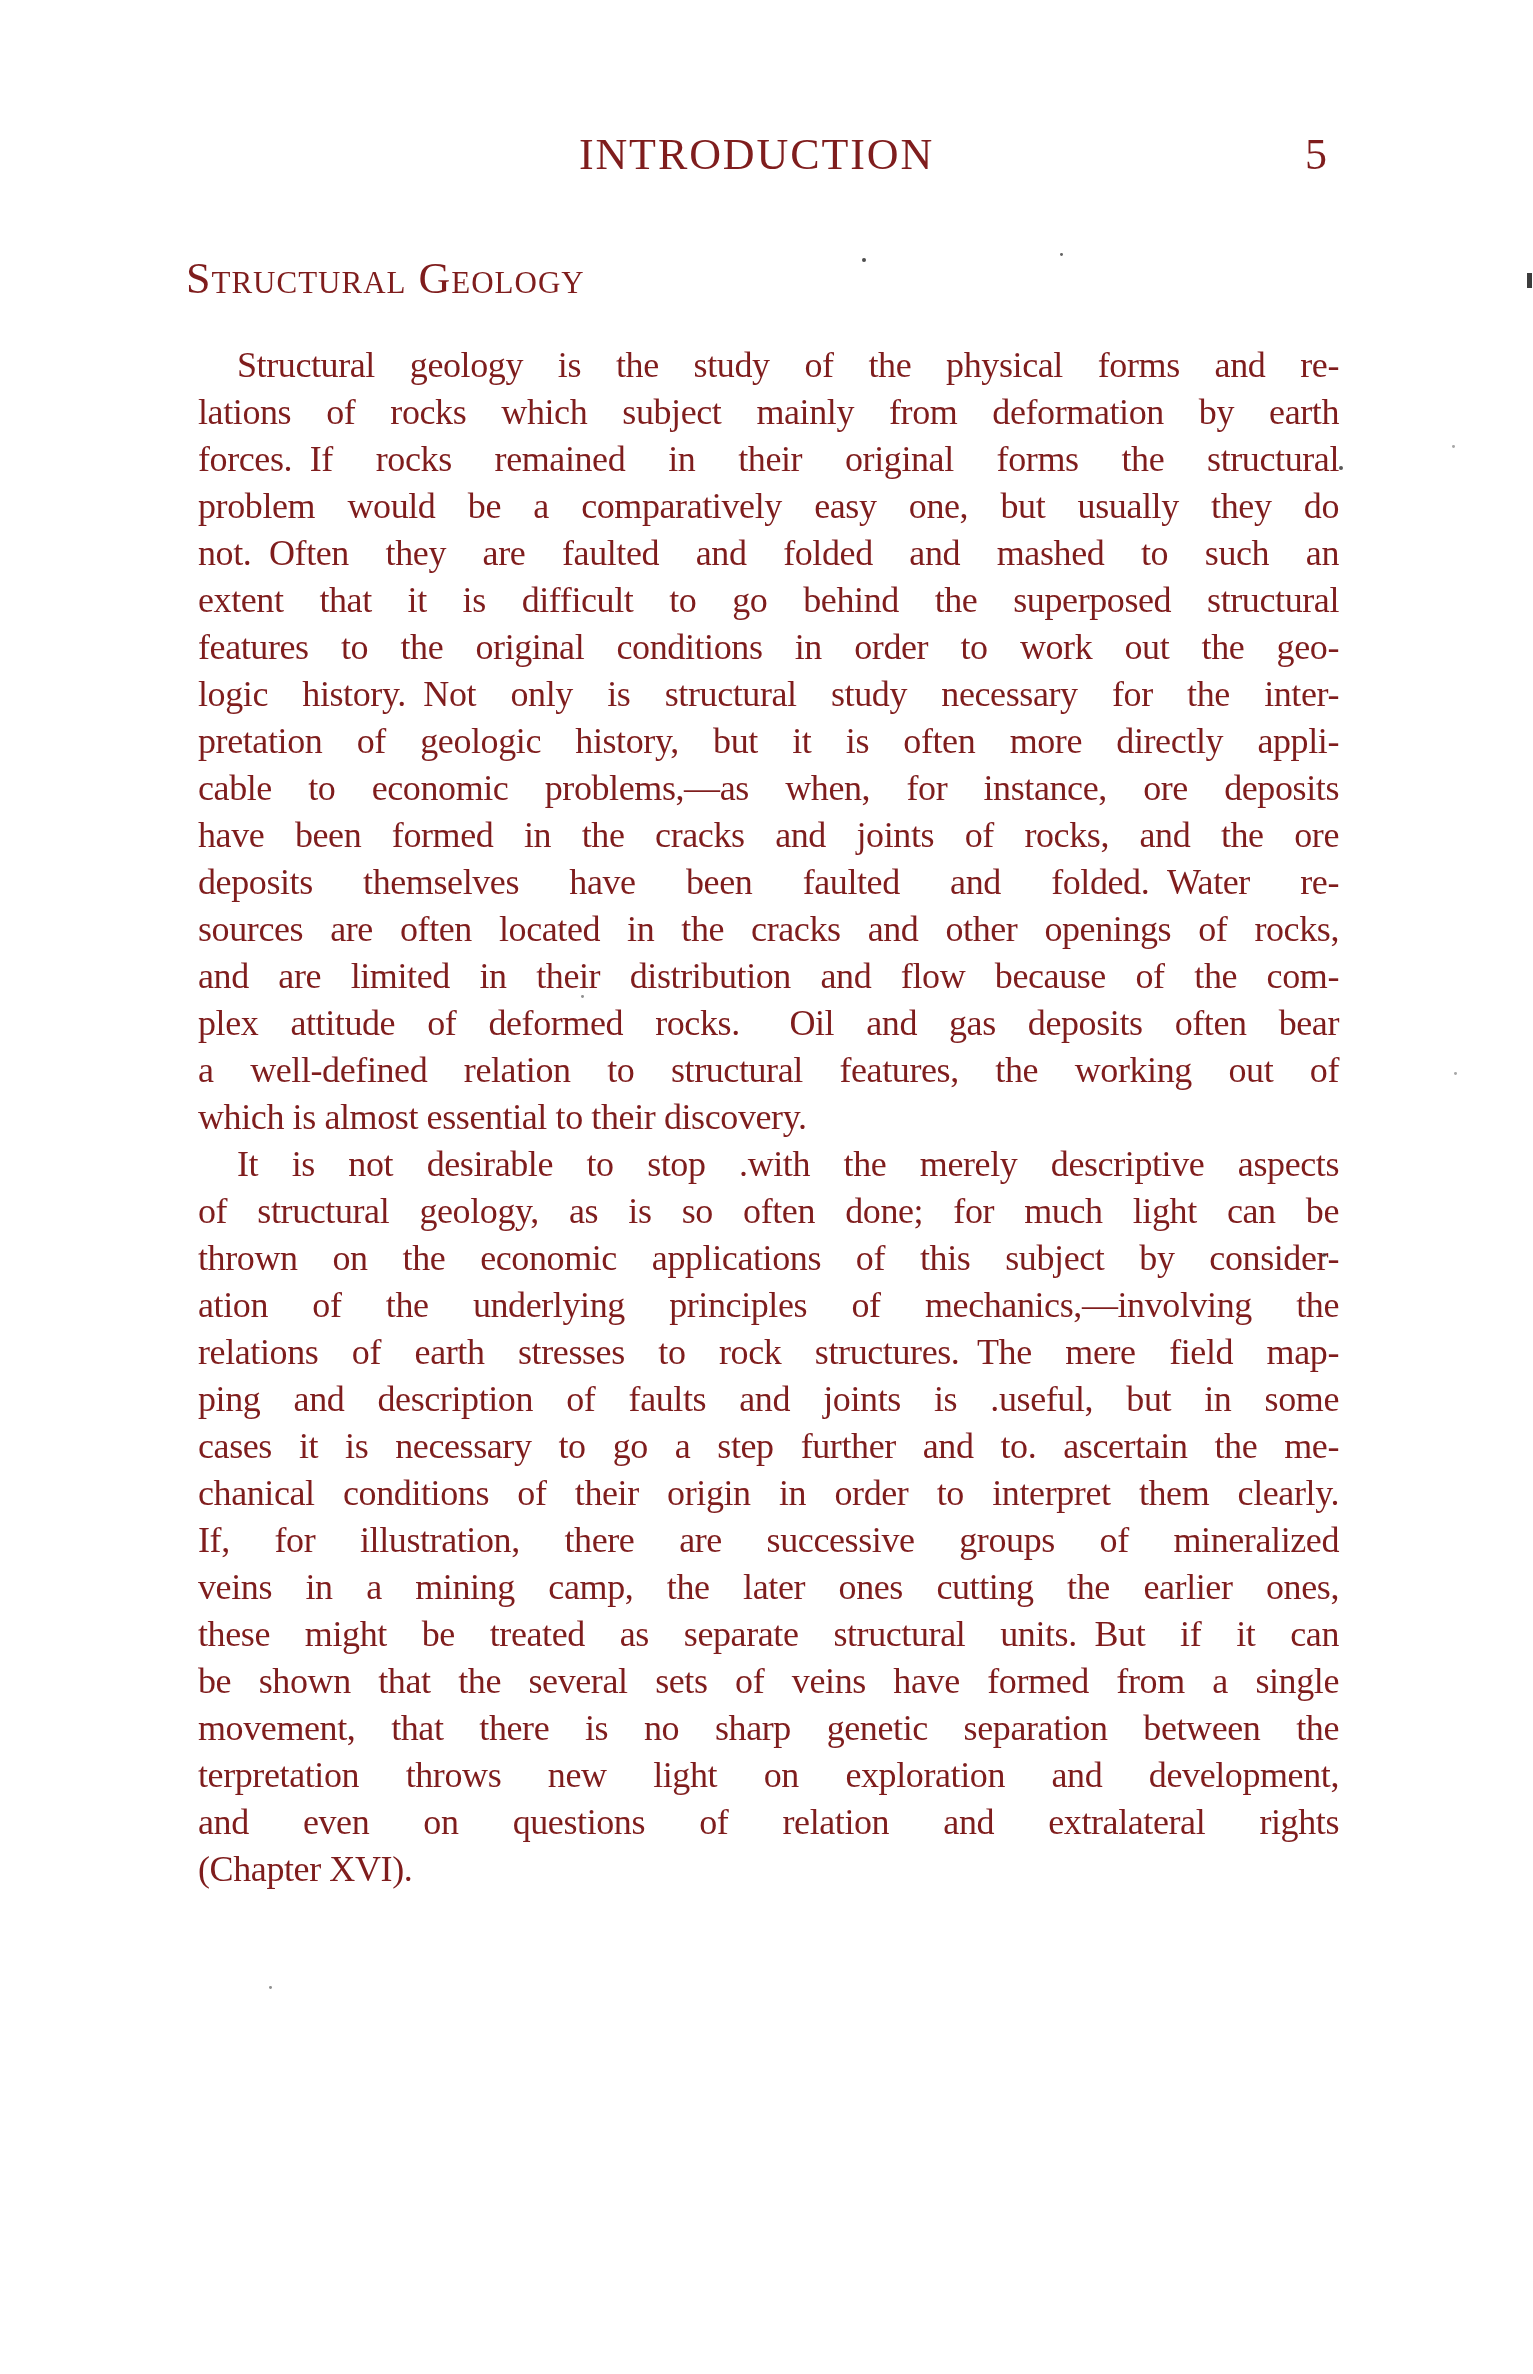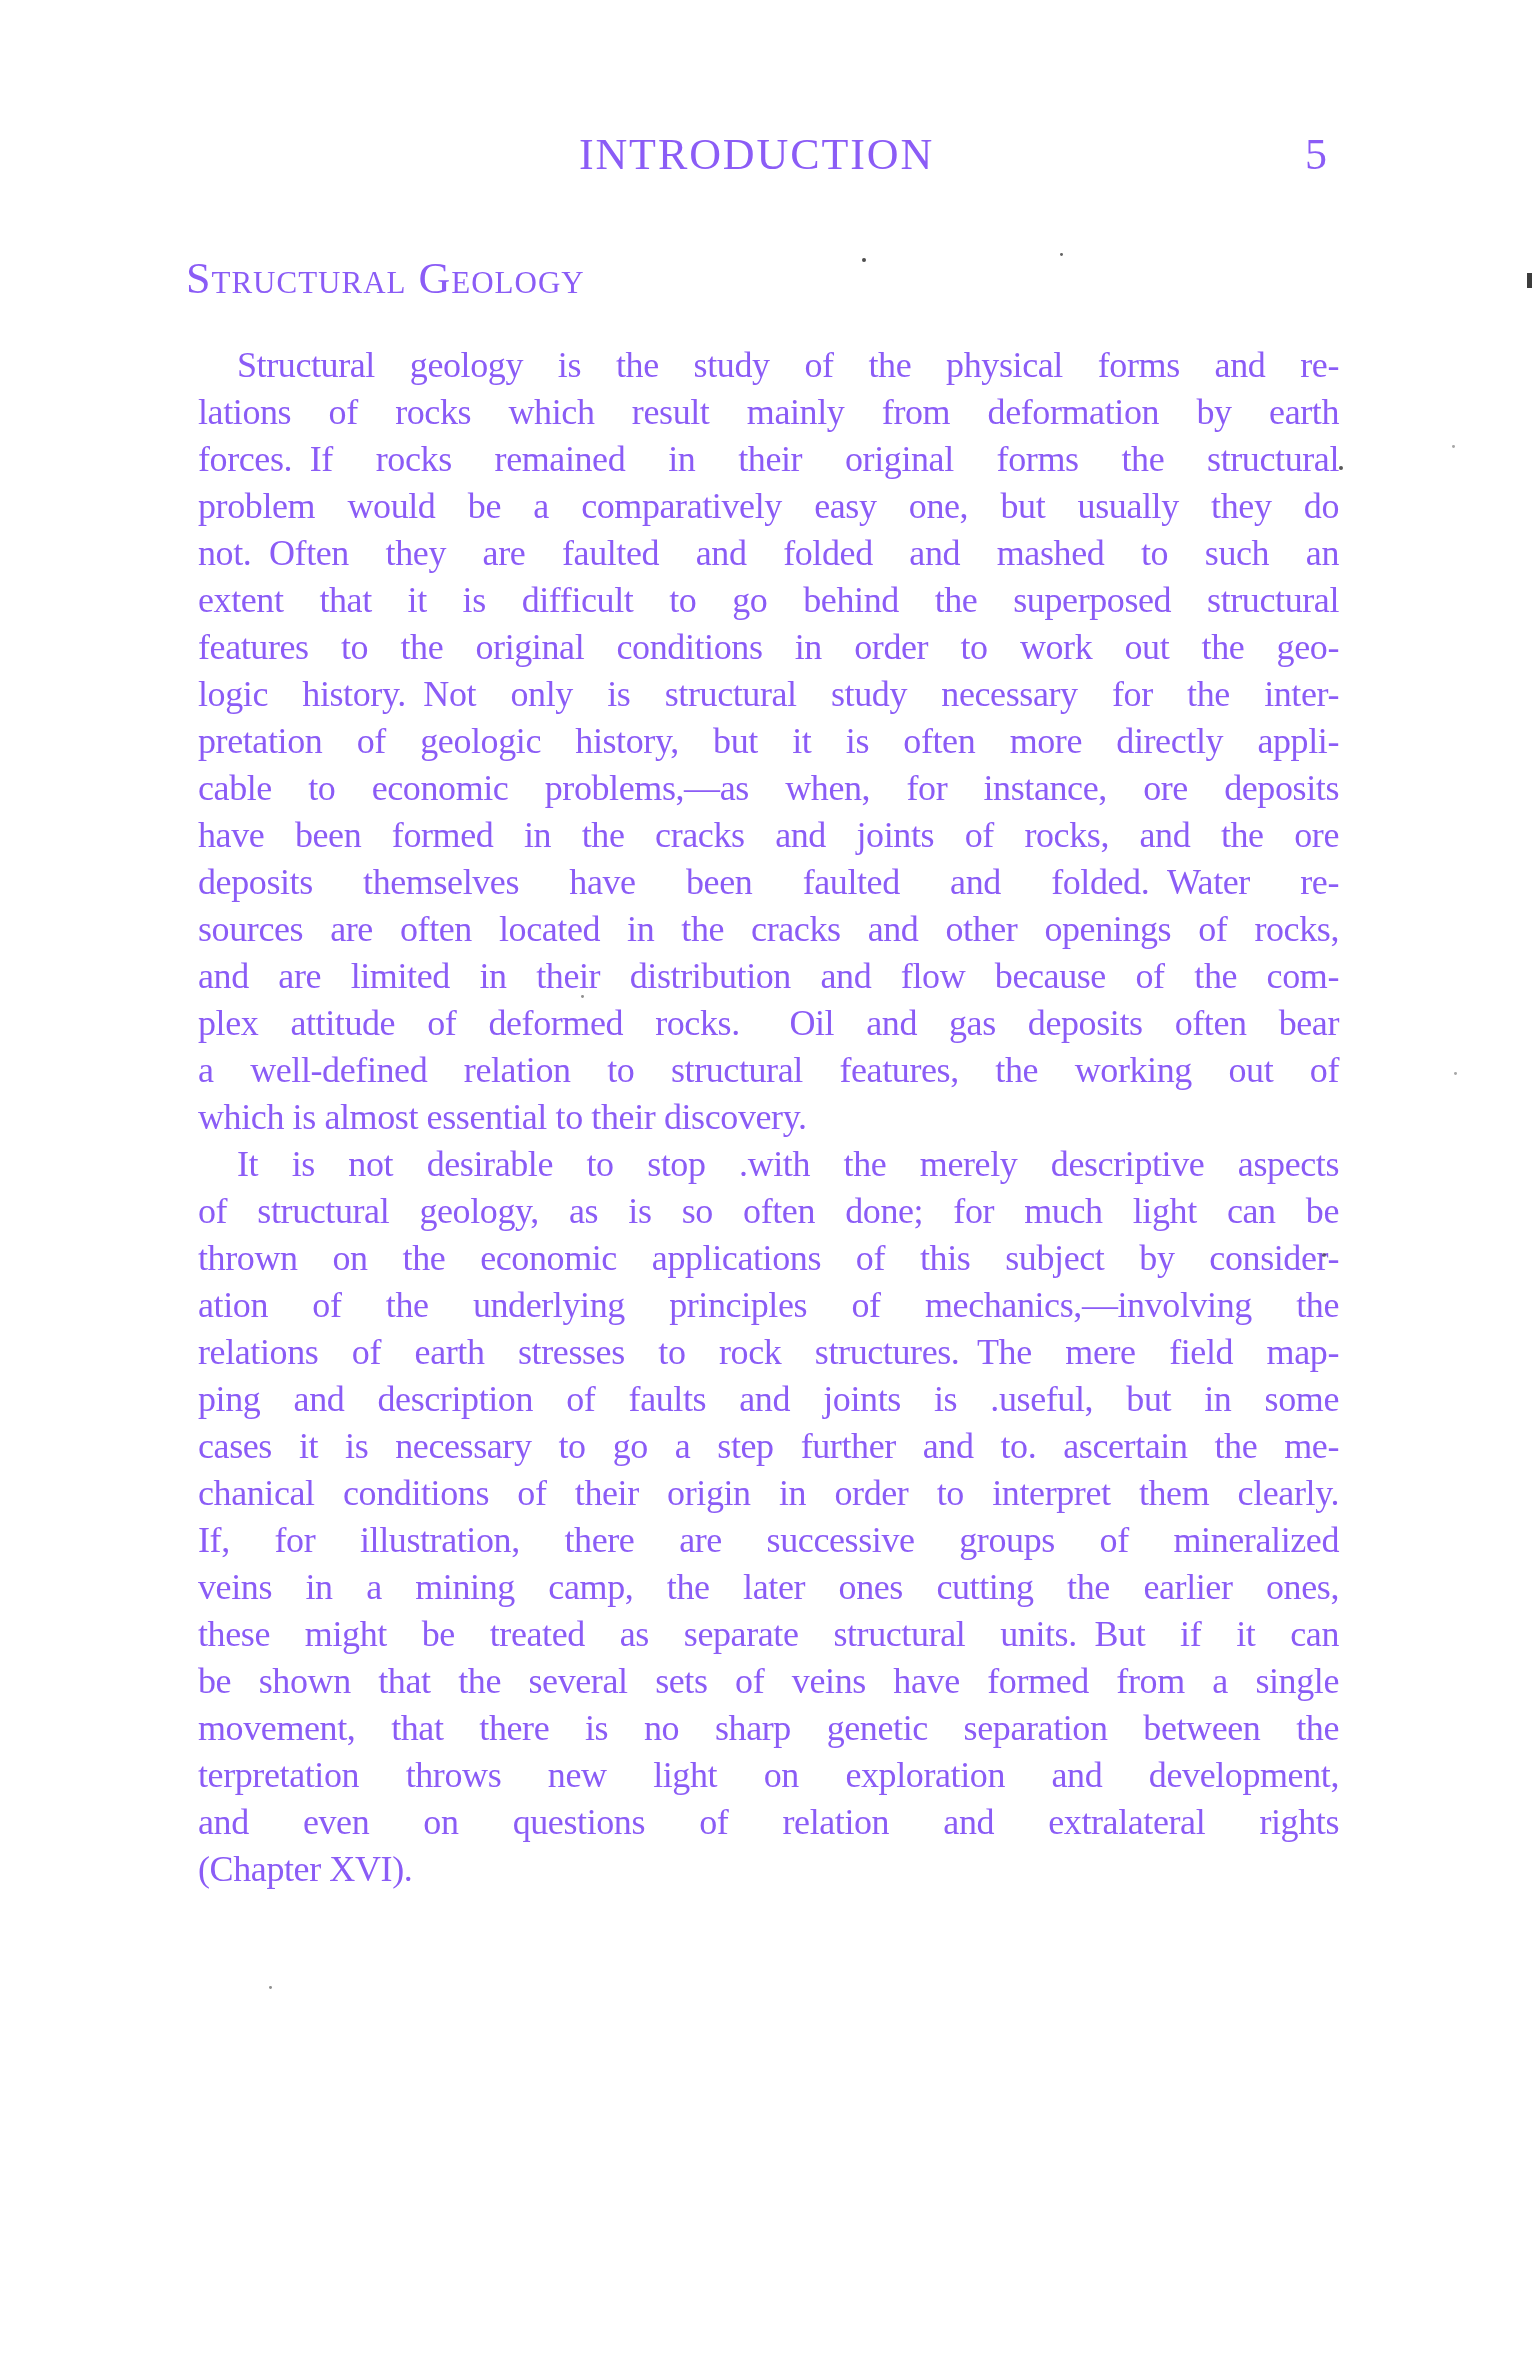--- a/index.html
+++ b/index.html
@@ -1,20 +1,20 @@
 <!DOCTYPE html>
 <html style="font-size:15px"><head>
 <meta charset="utf-8">
 <style>
   html,body{margin:0;padding:0;background:#e8e8e8;}
   .page{
     position:relative;
     width:1533px;height:2375px;
     background:#ffffff;
-    color:#8b5cf6;
+    color:#7f1d1d;
     font-family:"Liberation Serif","DejaVu Serif",serif;
     overflow:hidden;
     margin:0 auto;
   }
   .running-head{
     position:absolute;left:186px;top:133px;width:1141px;height:44px;
     text-align:center;font-size:44px;line-height:44px;letter-spacing:1.9px;
   }
   .rh-page{
     position:absolute;right:0;top:0;letter-spacing:0;
@@ -47,21 +47,21 @@
   <div class="running-head">
     <span class="rh-title">INTRODUCTION</span>
     <span class="rh-page">5</span>
   </div>
 
   <h2 class="section-heading">Structural Geology</h2>
 
   <div class="body-text" id="body-text">
       <div>
         <div class="line indent">Structural geology is the study of the physical forms and re-</div>
-        <div class="line full">lations of rocks which result mainly from deformation by earth</div>
+        <div class="line full">lations of rocks which subject mainly from deformation by earth</div>
         <div class="line full">forces. If rocks remained in their original forms the structural</div>
         <div class="line full">problem would be a comparatively easy one, but usually they do</div>
         <div class="line full">not. Often they are faulted and folded and mashed to such an</div>
         <div class="line full">extent that it is difficult to go behind the superposed structural</div>
         <div class="line full">features to the original conditions in order to work out the geo-</div>
         <div class="line full">logic history. Not only is structural study necessary for the inter-</div>
         <div class="line full">pretation of geologic history, but it is often more directly appli-</div>
         <div class="line full">cable to economic problems,—as when, for instance, ore deposits</div>
         <div class="line full">have been formed in the cracks and joints of rocks, and the ore</div>
         <div class="line full">deposits themselves have been faulted and folded. Water re-</div>

